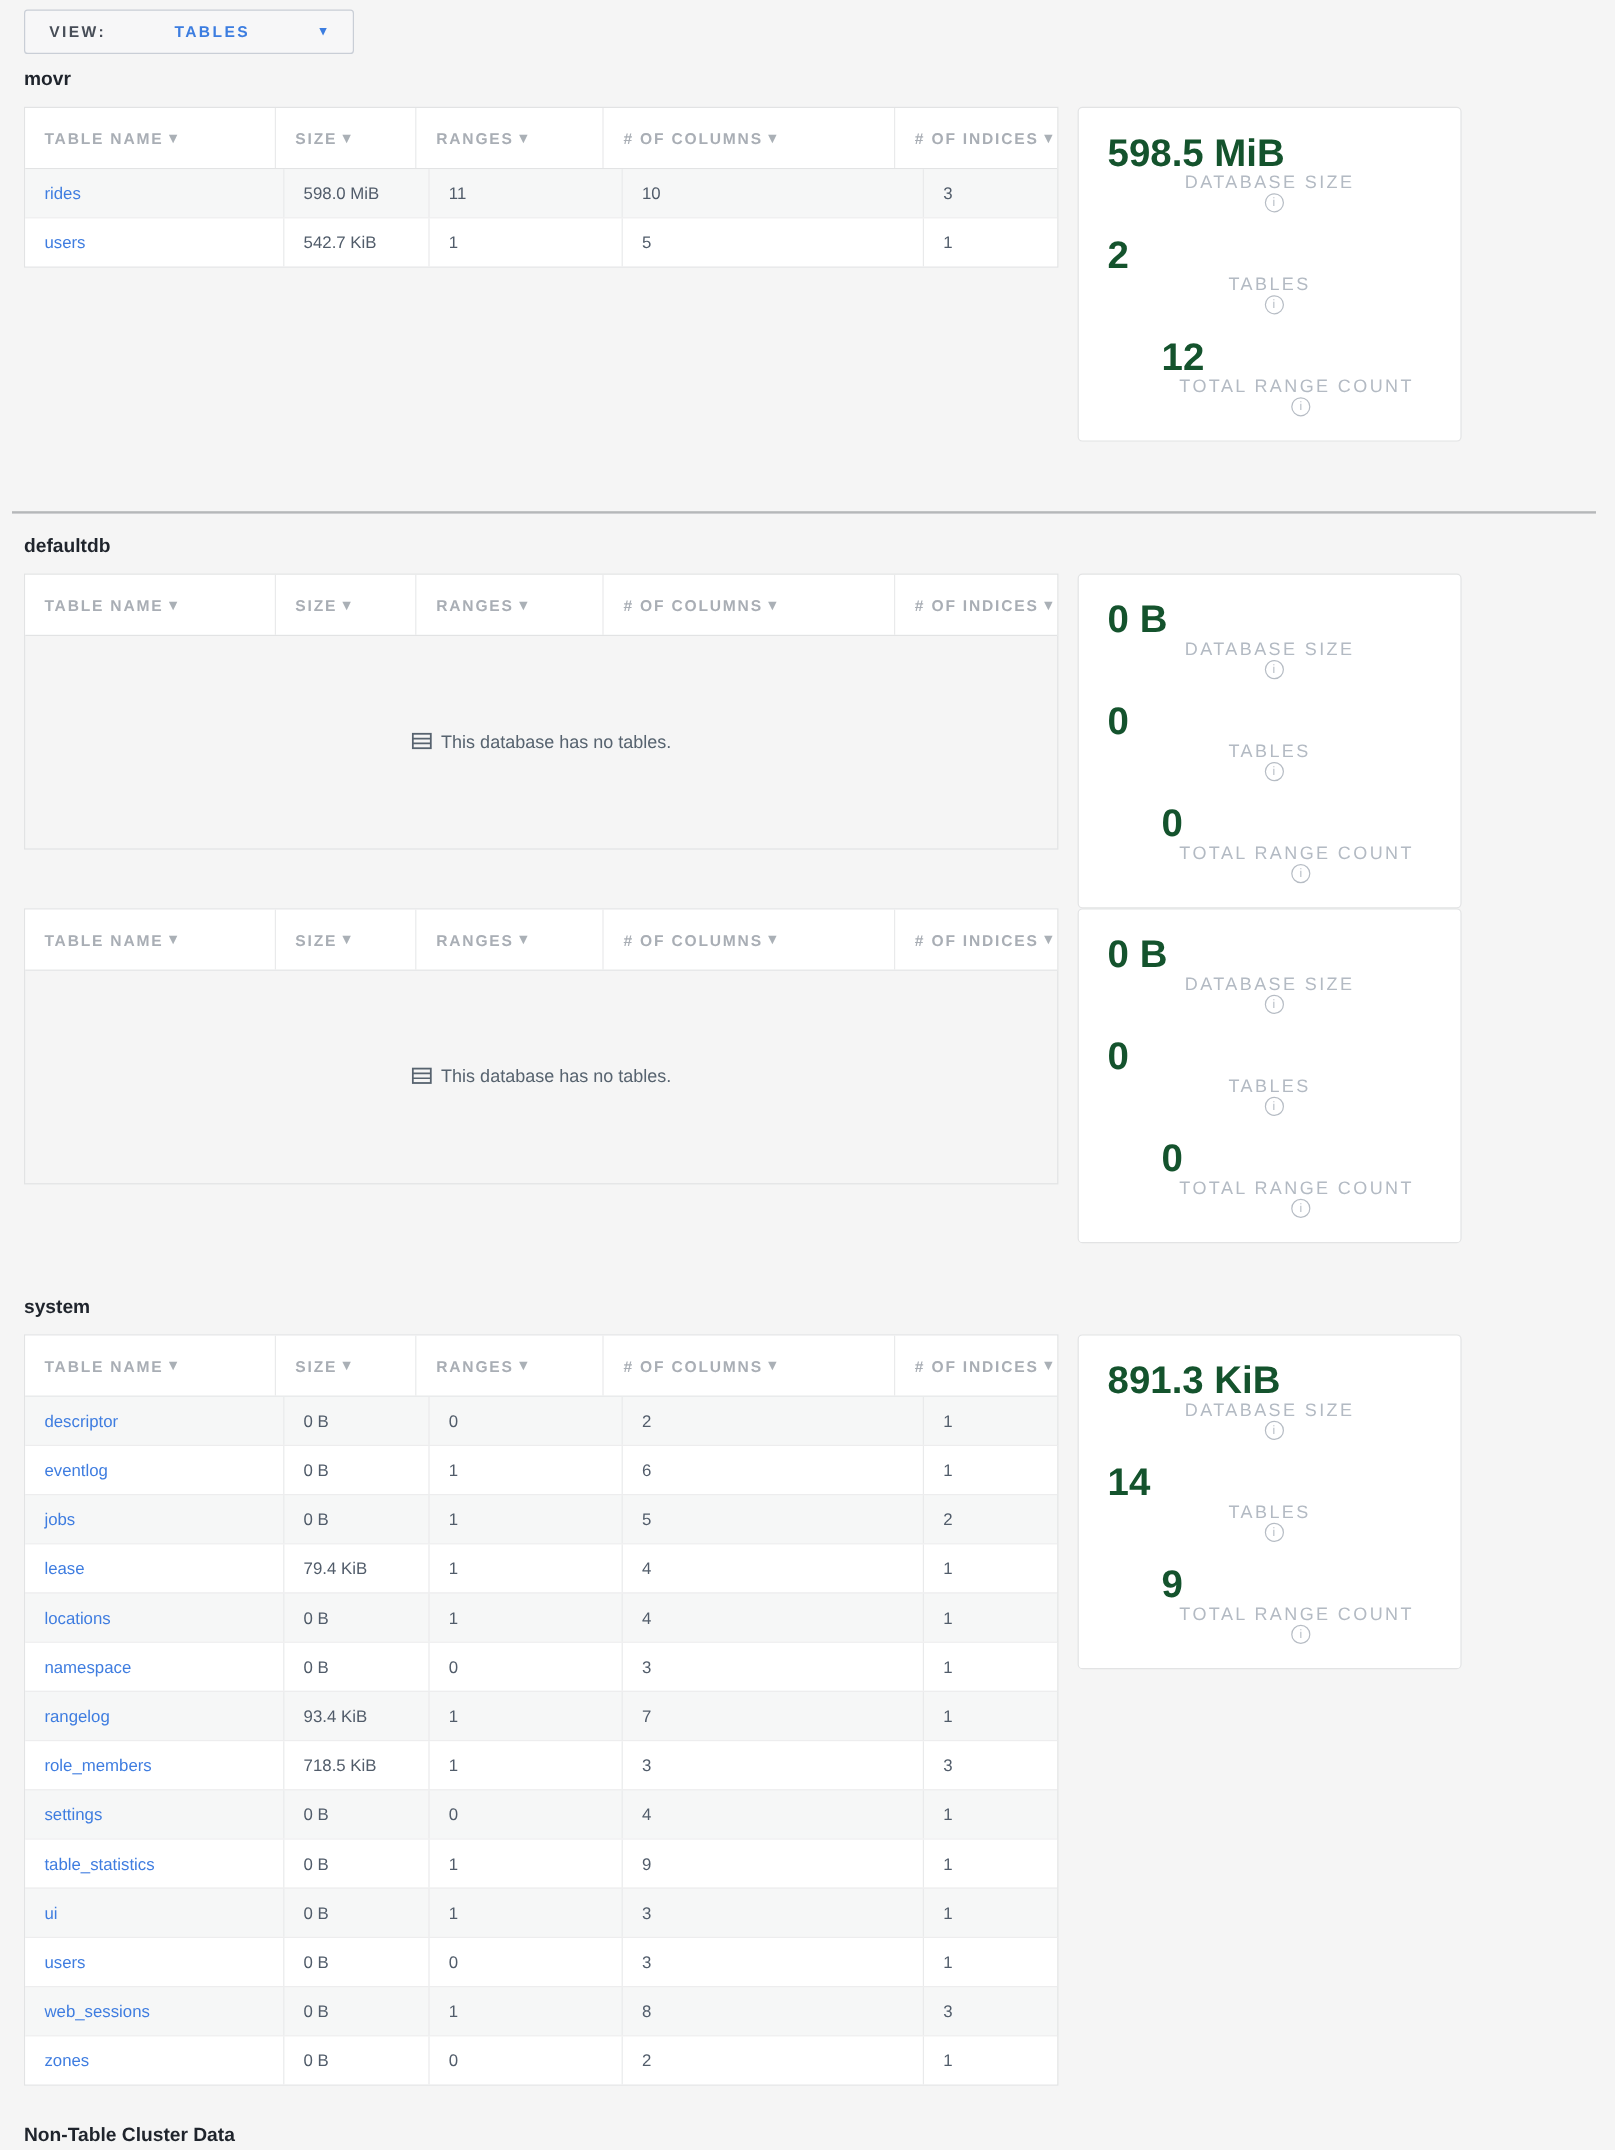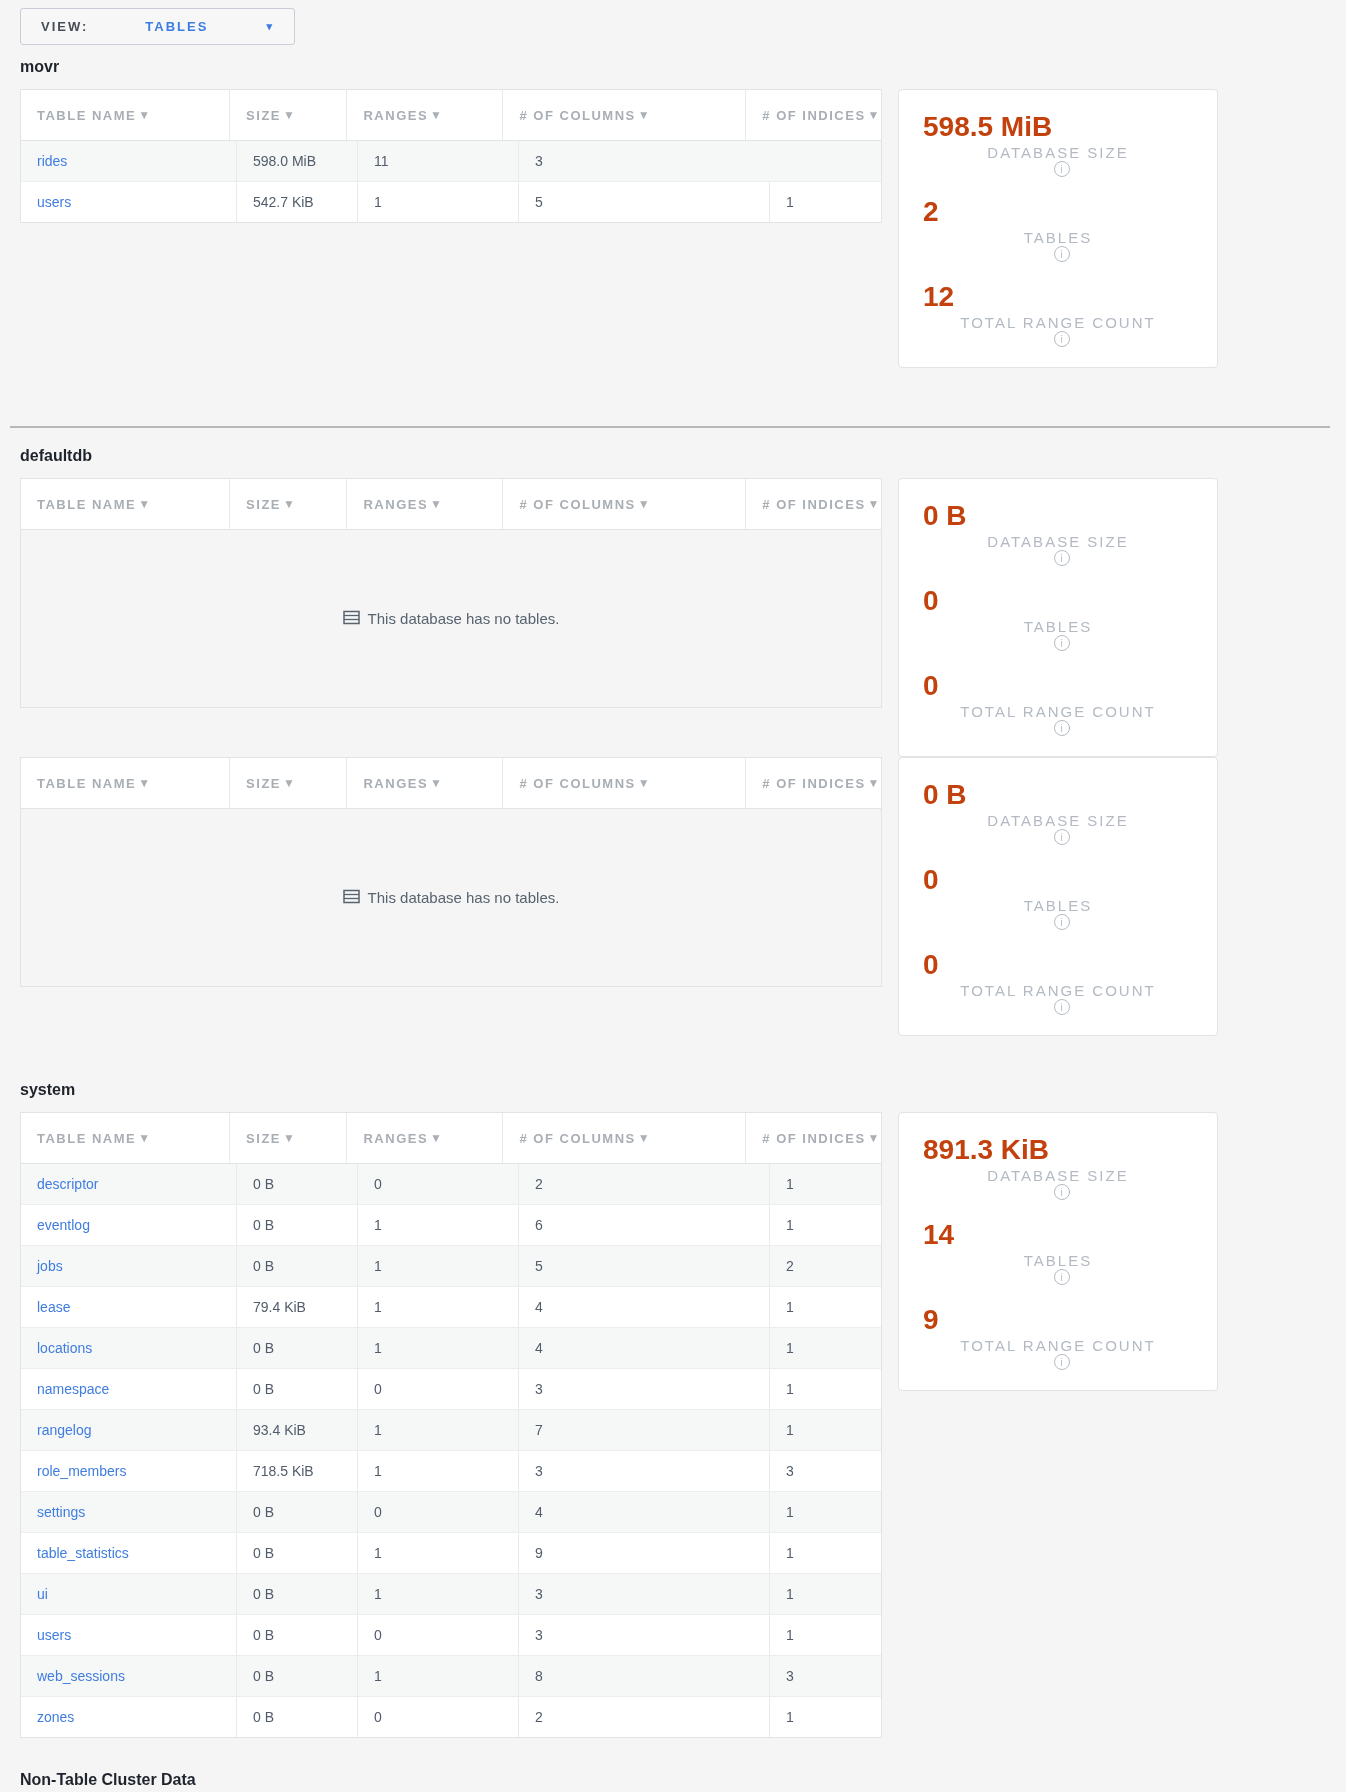--- a/index.html
+++ b/index.html
@@ -65,22 +65,22 @@
   .empty-msg{display:flex;align-items:flex-start;font-size:15px;color:#57636f;}
   .empty-msg svg{margin-right:8px;display:block;}
 
   
   .card{
     width:320px;box-sizing:border-box;margin-left:16px;
     background:#ffffff;border:1px solid #e2e3e4;border-radius:4px;
     padding:22px 24px 20px 24px;
   }
   .stat{margin-bottom:20px;}
-  .stat:last-child{margin-bottom:0;}
-  .stat-num{font-size:28px;line-height:30px;font-weight:600;color:#c2410c;}
+  .stat:last-child{margin-bottom:0;margin-left:45px;}
+  .stat-num{font-size:32px;line-height:30px;font-weight:600;color:#14532d;}
   .stat-label{
     display:flex;align-items:center;
     font-size:15px;letter-spacing:2px;color:#b3bac3;margin-top:2px;
     white-space:nowrap;
     flex-direction:column;
   }
   .info-icon{
     display:inline-flex;align-items:center;justify-content:center;
     width:14px;height:14px;border:1px solid #b6bcc4;border-radius:50%;
     font-size:10px;font-style:normal;color:#b6bcc4;margin-left:7px;
@@ -131,20 +131,21 @@
                 <span class="sort-icon">▼</span>
               </div>
         </div>
         <div class="tbl-body">
               <div class="trow odd">
                 <div class="cell c0">
                   <a href="#" class="tlink">rides</a>
                 </div>
                 <div class="cell c1">598.0 MiB</div>
                 <div class="cell c2">11</div>
+                <div class="cell c3">10</div>
                 <div class="cell c4">3</div>
               </div>
               <div class="trow even">
                 <div class="cell c0">
                   <a href="#" class="tlink">users</a>
                 </div>
                 <div class="cell c1">542.7 KiB</div>
                 <div class="cell c2">1</div>
                 <div class="cell c3">5</div>
                 <div class="cell c4">1</div>

